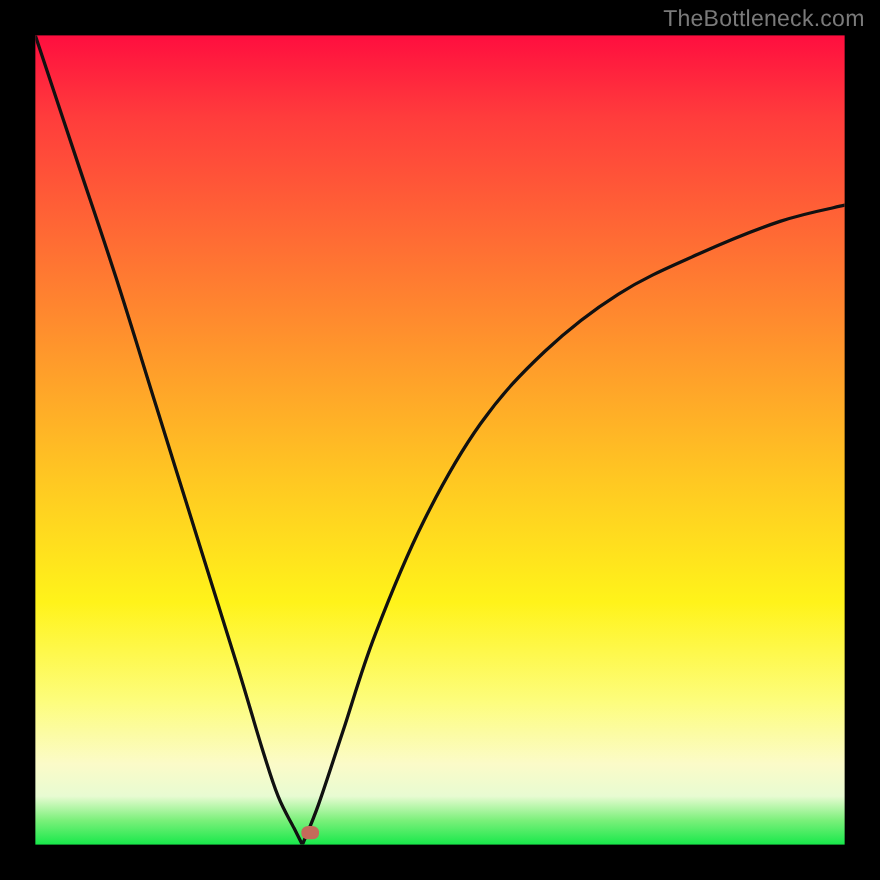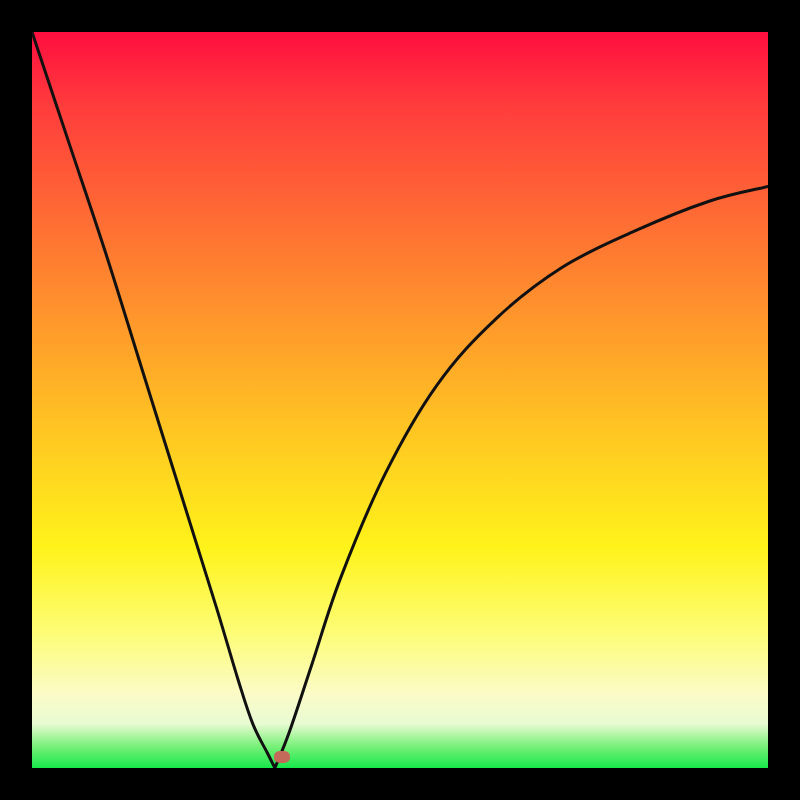--- a/index.html
+++ b/index.html
@@ -72,13 +72,14 @@
 <body>
 
 <div class="frame">
   <div class="plot-area">
     <div class="gradient"></div>
     <svg class="curve" viewBox="0 0 736 736" preserveAspectRatio="none">
       <path id="curve-path" fill="none" stroke="#111111" stroke-width="3" stroke-linecap="round" stroke-linejoin="round" d="M 0 0 C 6.6240000000000006 19.871999999999996, 23.552000000000003 70.65599999999996, 36.800000000000004 110.39999999999998 C 50.048 150.144, 60.35200000000001 179.73120000000006, 73.60000000000001 220.80000000000007 C 86.84800000000001 261.8688000000001, 97.15199999999999 296.16639999999995, 110.39999999999999 338.55999999999995 C 123.648 380.95359999999994, 133.95200000000003 413.9264, 147.20000000000002 456.32 C 160.448 498.7136, 173.4016 539.6352, 184 574.08 C 194.5984 608.5248, 199.45600000000002 626.4832000000001, 206.08 647.6800000000001 C 212.704 668.8768, 215.50079999999997 678.5920000000001, 220.79999999999998 691.84 C 226.0992 705.088, 231.5456 713.3312, 235.52 721.28 C 239.4944 729.2288, 241.5552 733.3504, 242.88000000000002 736 L 242.88000000000002 736 C 245.52960000000002 729.376, 250.97599999999997 717.7472, 257.59999999999997 699.2 C 264.224 680.6528000000001, 270.4064 660.7808, 279.68 632.96 C 288.9536 605.1392000000001, 295.872 579.0848, 309.12 544.64 C 322.368 510.1952, 336.0576 476.04479999999995, 353.28 441.59999999999997 C 370.50239999999997 407.1552, 384.928 381.10079999999994, 404.8 353.28 C 424.672 325.4592, 441.15840000000003 308.2368, 463.68 287.04 C 486.2016 265.8432, 504.74879999999996 251.4176, 529.92 235.51999999999998 C 555.0912 219.62239999999997, 577.024 210.64320000000004, 603.52 198.72000000000003 C 630.016 186.79680000000002, 653.2736 177.22879999999998, 677.12 169.27999999999997 C 700.9664 161.33119999999997, 725.4016 157.20959999999994, 736 154.55999999999995"></path>
     </svg>
     <div class="marker" id="marker" style="left: 250.24px; top: 724.96px; background: rgb(196, 106, 90);"></div>
   </div>
+  <div class="attribution">TheBottleneck.com</div>
 </div>
 
 </body></html>

